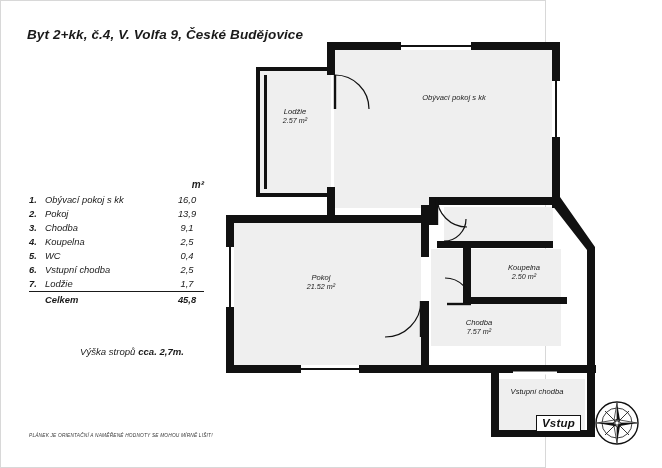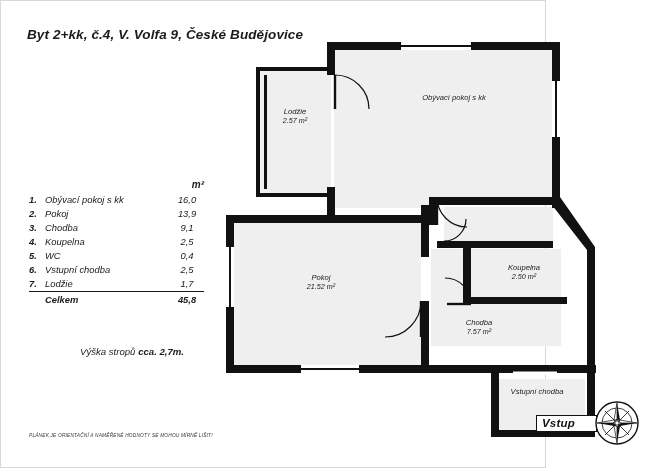--- a/index.html
+++ b/index.html
@@ -142,21 +142,21 @@
   #lbl-vstupni .rl-name { font-size: 7.6px; }
 
   #vstup-label {
     position: absolute;
     left: 535px;
     top: 414px;
     font-size: 11.5px;
     font-weight: bold;
     color: #111111;
     border: 1.6px solid #111111;
-    padding: 1px 21px 2px 5px;
+    padding: 1px 5px 2px 5px;
     background: #ffffff;
     letter-spacing: 0.2px;
   }
 
   
   #compass {
     position: absolute;
     left: 592px;
     top: 398px;
     width: 48px;

